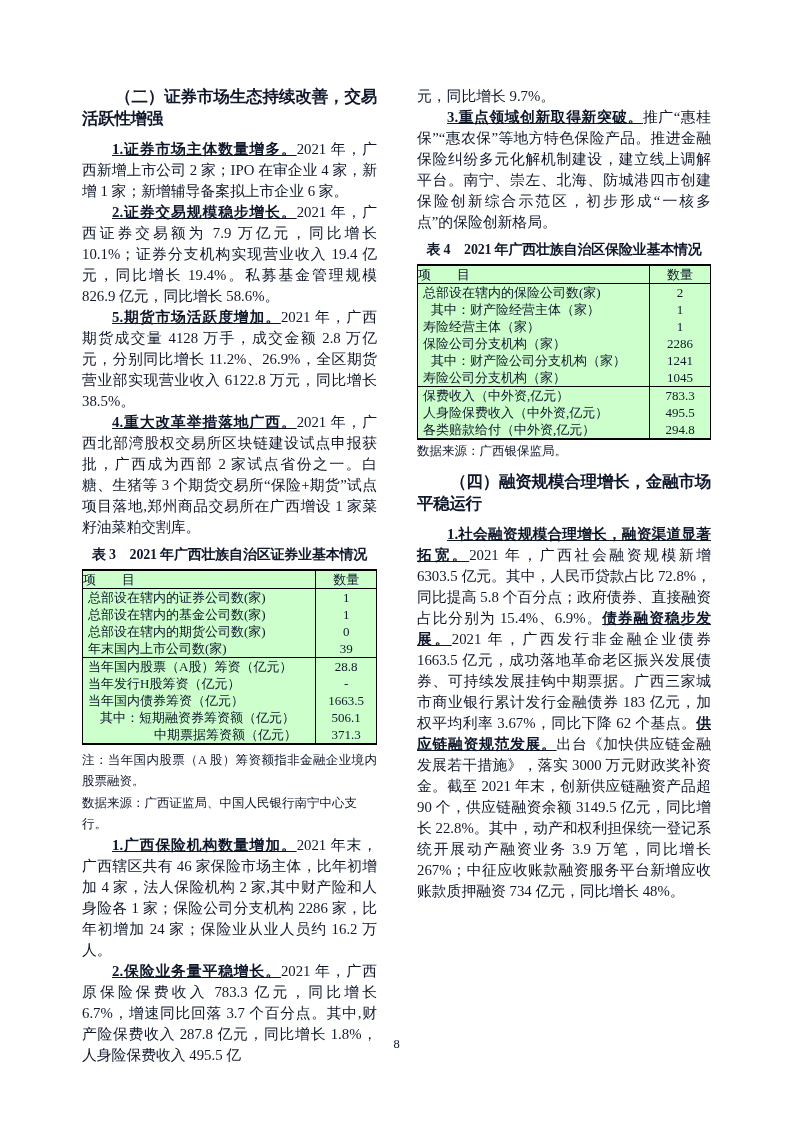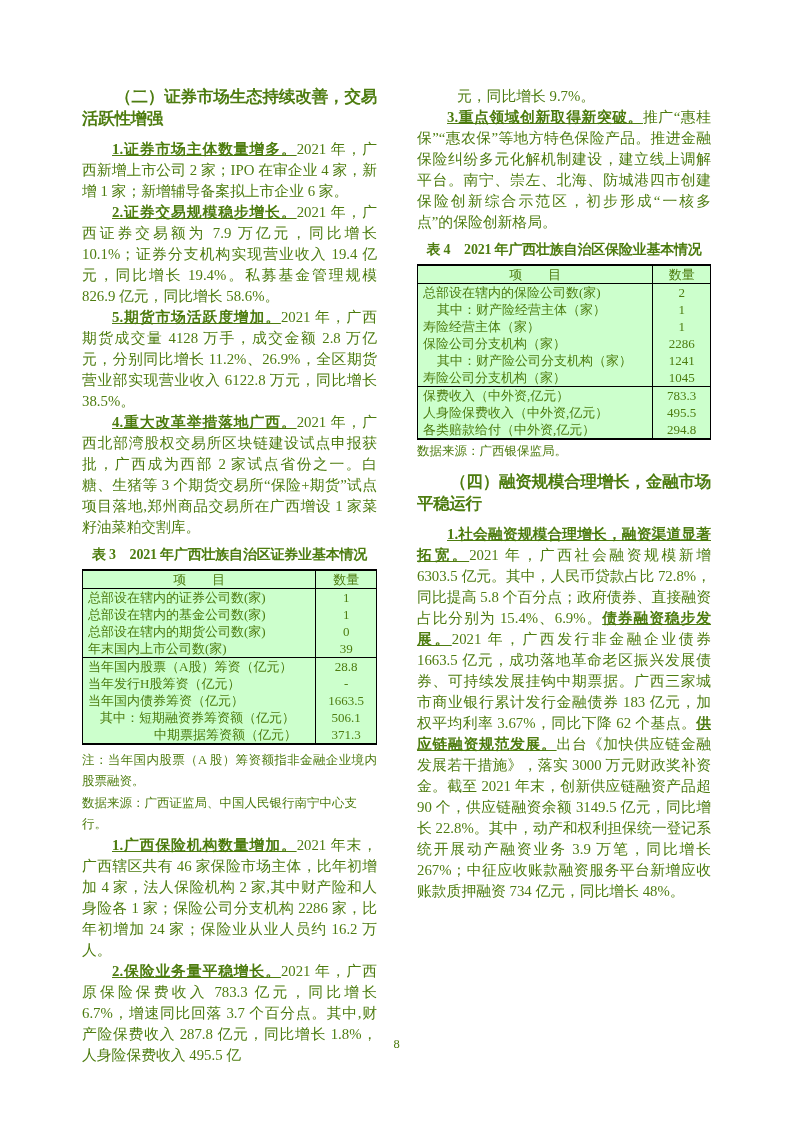--- a/index.html
+++ b/index.html
@@ -1,46 +1,46 @@
 <!DOCTYPE html>
 <html><head>
 <meta charset="utf-8">
 <style>
   html,body{margin:0;padding:0;background:#ffffff;}
   .page{position:relative;width:793px;height:1122px;background:#ffffff;overflow:hidden;
-        font-family:"Liberation Serif","DejaVu Serif",serif;color:#4d7c0f;}
+        font-family:"Liberation Serif","DejaVu Serif",serif;color:#0f172a;}
   .columns{position:absolute;top:86px;left:82px;width:630px;display:flex;gap:40px;}
   .col{width:295px;}
   .col.right{width:294px;}
 
   h2.sec{font-size:16.5px;font-weight:bold;line-height:22px;margin:9px 0 9px;
          text-indent:33px;text-align:justify;letter-spacing:-0.3px;}
   h2.sec.first{margin-top:0;}
 
   p.body{font-size:14.8px;line-height:21px;margin:0;text-align:justify;text-indent:30px;}
   p.body .lead{font-weight:bold;text-decoration:underline;}
-  p.cont{text-indent:0;margin-left:40px;}
+  p.cont{text-indent:0;}
 
   .tbl-title{font-size:14px;font-weight:bold;text-align:center;margin:8px 0 5px;letter-spacing:-0.2px;}
 
   table.green{border-collapse:collapse;margin:0 auto;background:#ccffcc;
               border:2px solid #000;border-left-width:1px;border-right-width:1px;}
   table.green th,table.green td{height:17px;line-height:17px;padding:0;white-space:nowrap;
               font-size:13px;font-weight:normal;}
-  table.green th{text-align:center;border-bottom:1.5px solid #000;}
+  table.green th{text-align:left;border-bottom:1.5px solid #000;}
   table.green .lbl{border-right:1px solid #000;padding-left:5px;}
   table.green th.lbl{padding-left:0;}
   table.green .val{text-align:center;}
   table.green tr.sep td{border-top:1.5px solid #000;}
   .t3 .lbl{width:186px;} .t3 .val{width:92px;}
   .t3 tr.ind1 td.lbl{padding-left:17px;}
   .t3 tr.ind2 td.lbl{padding-left:71px;}
   .t4 th,.t4 td{font-size:12.5px;}
   .t4 .lbl{width:218px;} .t4 .val{width:60px;}
-  .t4 tr.ind1 td.lbl{padding-left:19px;}
+  .t4 tr.ind1 td.lbl{padding-left:13px;}
   .t4 tr.ind2 td.lbl{}
 
   .note{font-size:12.5px;line-height:21px;text-align:justify;margin-top:5px;}
   .source{font-size:12.5px;line-height:21px;margin-top:1px;}
 
   .pageno{position:absolute;top:1037px;left:0;width:793px;text-align:center;font-size:12.5px;}
 </style>
 </head>
 <body>
 

